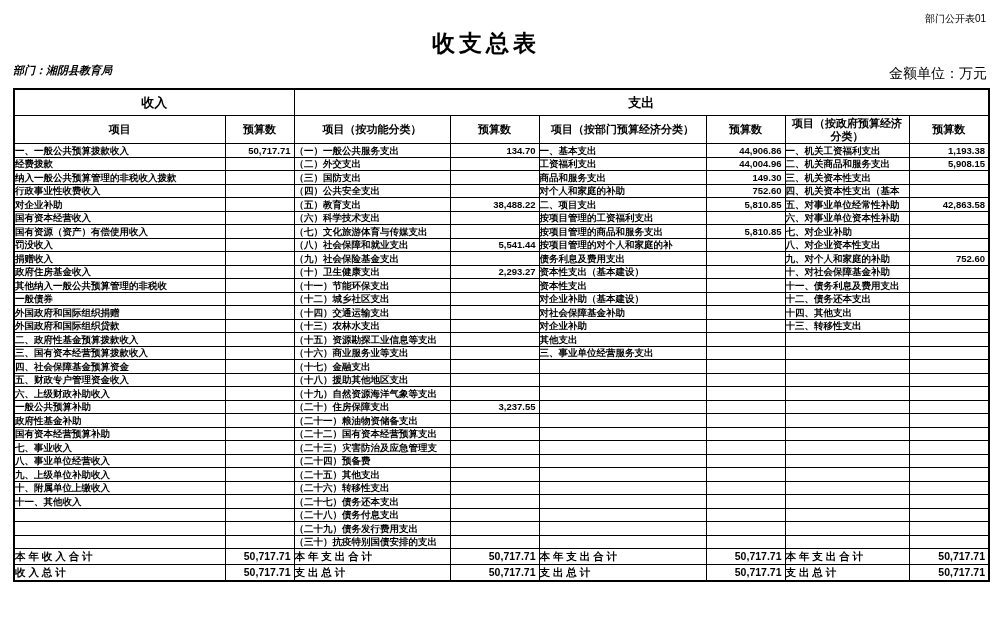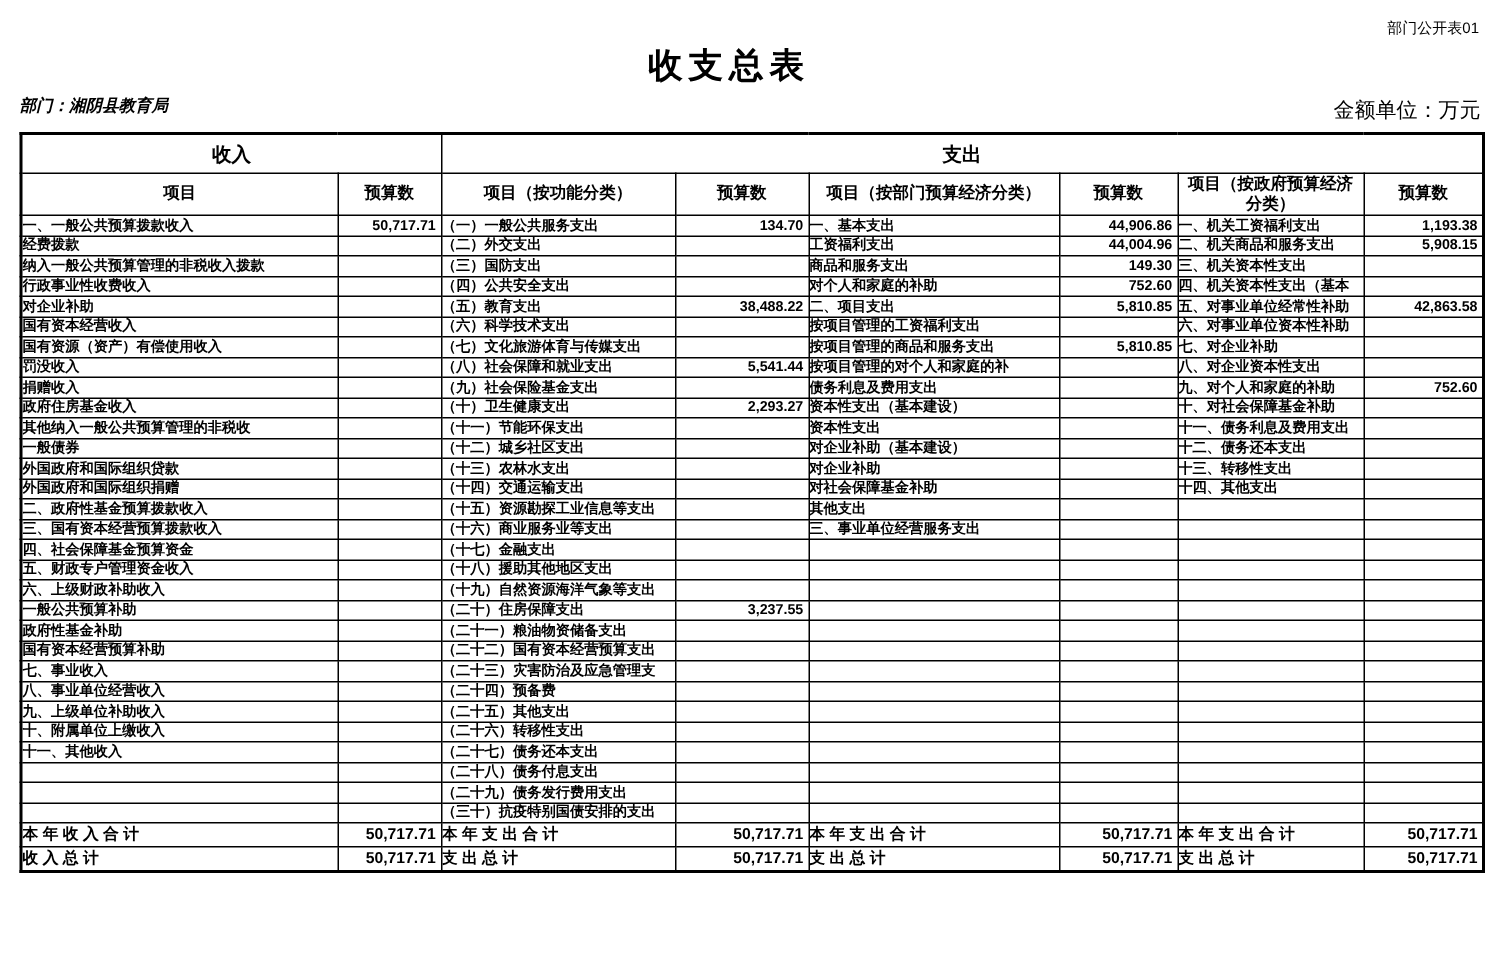--- a/index.html
+++ b/index.html
@@ -175,37 +175,37 @@
         <td class="lbl ind2">一般债券</td>
         <td class="val"></td>
         <td class="lbl ind0">（十二）城乡社区支出</td>
         <td class="val"></td>
         <td class="lbl ind2">对企业补助（基本建设）</td>
         <td class="val"></td>
         <td class="lbl ind0">十二、债务还本支出</td>
         <td class="val"></td>
       </tr>
       <tr>
+        <td class="lbl ind1">外国政府和国际组织捐赠</td>
+        <td class="val"></td>
+        <td class="lbl ind0">（十四）交通运输支出</td>
+        <td class="val"></td>
+        <td class="lbl ind2">对社会保障基金补助</td>
+        <td class="val"></td>
+        <td class="lbl ind0">十四、其他支出</td>
+        <td class="val"></td>
+      </tr>
+      <tr>
         <td class="lbl ind1">外国政府和国际组织贷款</td>
         <td class="val"></td>
         <td class="lbl ind0">（十三）农林水支出</td>
         <td class="val"></td>
         <td class="lbl ind2">对企业补助</td>
         <td class="val"></td>
         <td class="lbl ind0">十三、转移性支出</td>
-        <td class="val"></td>
-      </tr>
-      <tr>
-        <td class="lbl ind1">外国政府和国际组织捐赠</td>
-        <td class="val"></td>
-        <td class="lbl ind0">（十四）交通运输支出</td>
-        <td class="val"></td>
-        <td class="lbl ind2">对社会保障基金补助</td>
-        <td class="val"></td>
-        <td class="lbl ind0">十四、其他支出</td>
         <td class="val"></td>
       </tr>
       <tr>
         <td class="lbl ind0">二、政府性基金预算拨款收入</td>
         <td class="val"></td>
         <td class="lbl ind0">（十五）资源勘探工业信息等支出</td>
         <td class="val"></td>
         <td class="lbl ind2">其他支出</td>
         <td class="val"></td>
         <td class="lbl ind0"></td>

